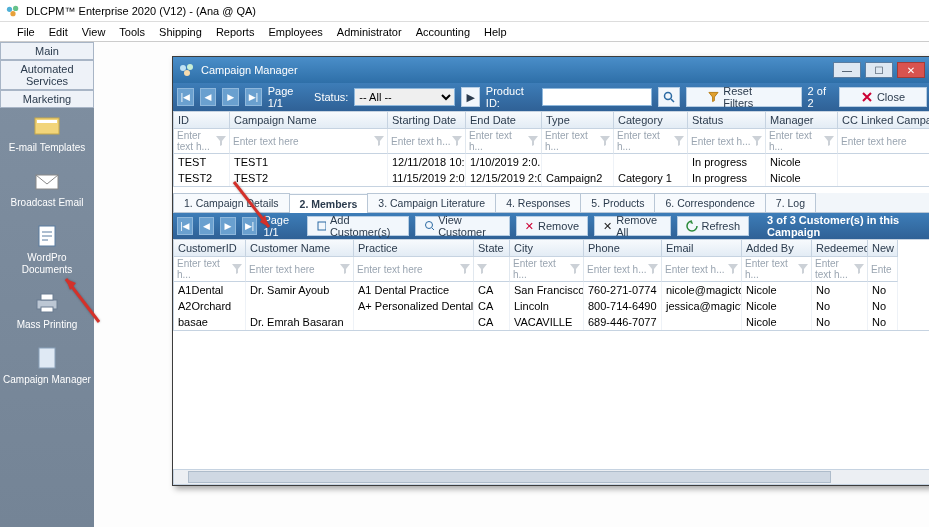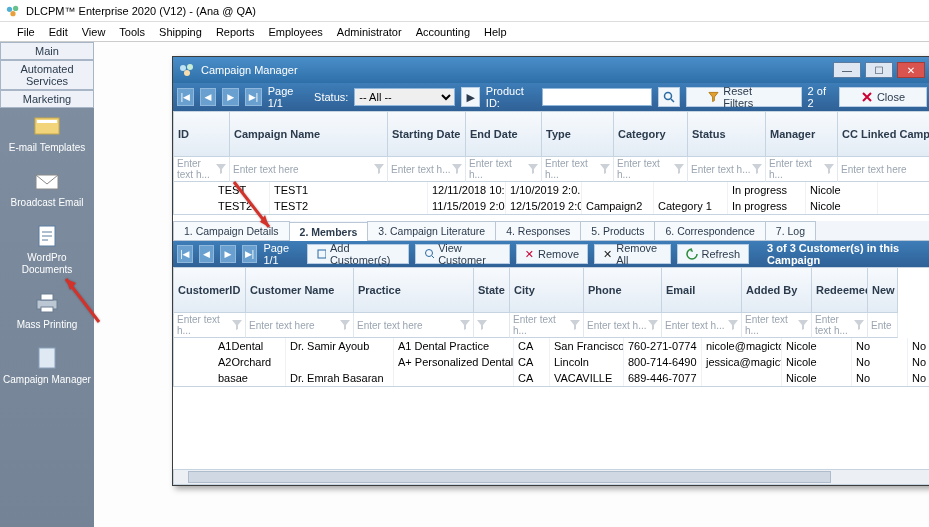--- a/index.html
+++ b/index.html
@@ -35,27 +35,27 @@
 .toolbar .navbtn{width:18px;height:18px;background:#6aa0cf;border:1px solid #8fb8dc;display:flex;align-items:center;justify-content:center;color:#fff;font-size:9px;}
 .toolbar select, .toolbar input[type=text]{height:18px;border:1px solid #8fb8dc;font-size:11px;}
 .toolbar .btn{height:20px;background:#f2f7fc;color:#2b3b4d;border:1px solid #b6cde3;padding:0 21px;display:flex;align-items:center;gap:4px;}
 .toolbar .btn .ic{display:inline-block;width:12px;height:12px;}
 .toolbar .lbl{color:#fff;}
 .toolbar .count{color:#fff;}
 
 .grid { border:1px solid #c6d3e1; }
 .grid .hdr, .grid .frow, .grid .row { display:grid; }
 .grid.top .hdr, .grid.top .frow, .grid.top .row { grid-template-columns: 56px 158px 78px 76px 72px 74px 78px 72px 92px;}
-.grid .hdr div{ background:linear-gradient(#f7fafd,#e3ecf5); border-right:1px solid #c6d3e1; border-bottom:1px solid #c6d3e1; padding:16px 4px; font-weight:700; color:#2b3b4d; white-space:nowrap; overflow:hidden;}
+.grid .hdr div{ background:linear-gradient(#f7fafd,#e3ecf5); border-right:1px solid #c6d3e1; border-bottom:1px solid #c6d3e1; padding:2px 4px; font-weight:400; color:#2b3b4d; white-space:nowrap; overflow:hidden;}
 .grid .frow div{ border-right:1px solid #e1e8ef; border-bottom:1px solid #c6d3e1; padding:1px 3px; color:#9aa5b1; font-style:normal; display:flex; align-items:center; justify-content:space-between;}
 .grid .frow div span.f{color:#9aa5b1;font-size:10px;}
 .grid .frow div .funnel{width:10px;height:10px;opacity:.5;}
 .grid .row div{ border-right:1px solid #eef2f7; padding:2px 4px; white-space:nowrap; overflow:hidden;}
 .grid .row:nth-child(odd) div{}
-.grid .body{ max-height:60px; overflow:hidden;padding-left:40px;}
+.grid .body{ max-height:60px; overflow:hidden;}
 
 .tabs { display:flex; border-bottom:1px solid #b9c7d6; margin-top:6px; background:#f2f6fa;}
 .tabs .tab{ padding:3px 10px; border:1px solid #b9c7d6; border-bottom:none; background:#f7fafd; margin-right:-1px; font-size:10.5px; color:#2b3b4d; cursor:default;}
 .tabs .tab.active{ background:#fff; font-weight:600; position:relative; top:1px;}
 
 .toolbar2 { height:26px; background:linear-gradient(#3d7db8,#2f6196); color:#fff; display:flex; align-items:center; padding:0 4px; gap:6px;}
 .toolbar2 .btn{height:20px;background:#f2f7fc;color:#2b3b4d;border:1px solid #b6cde3;padding:0 8px;display:flex;align-items:center;gap:4px;}
 .toolbar2 .btn .x{color:#c03;}
 .toolbar2 .navbtn{width:18px;height:18px;background:#6aa0cf;border:1px solid #8fb8dc;display:flex;align-items:center;justify-content:center;color:#fff;font-size:9px;}
 

